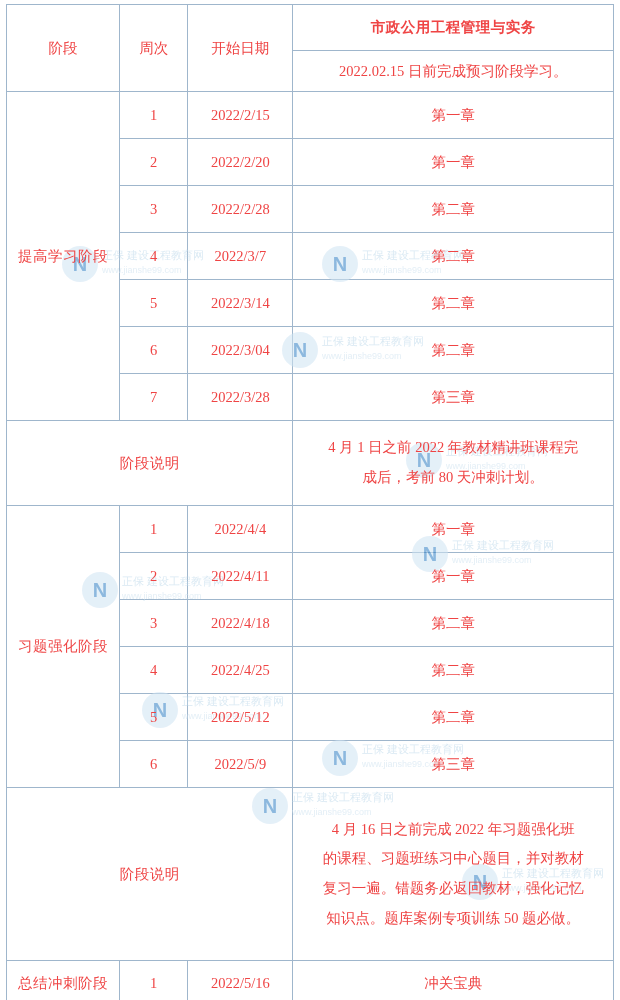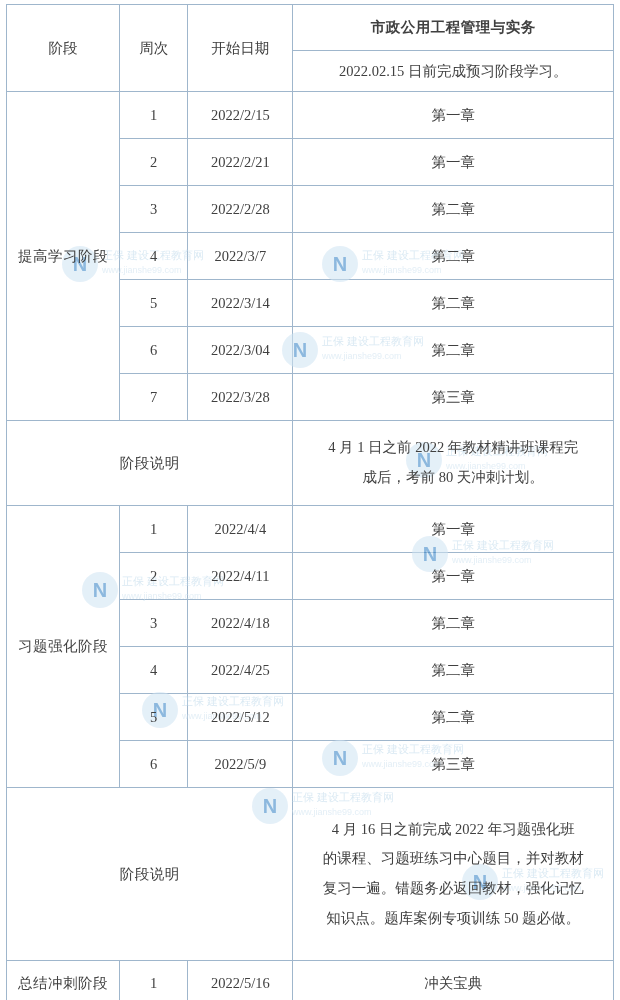--- a/index.html
+++ b/index.html
@@ -25,21 +25,21 @@
     border-collapse: collapse;
     width: 608px;
     table-layout: fixed;
   }
   table.plan td {
     border: 1px solid #9fb6cc;
     padding: 0;
     text-align: center;
     vertical-align: middle;
     font-size: 14.5px;
-    color: #404040;
+    color: #ef4444;
     background: transparent;
     position: relative;
     z-index: 2;
   }
   .c-stage { width: 113px; }
   .c-week  { width: 68px;  }
   .c-date  { width: 105px; }
   .c-body  { width: 320px; }
 
   .hdr { height: 46px; font-size: 15px; }
@@ -195,21 +195,21 @@
       </tr>
 
       <tr class="row">
         <td class="stage-cell" rowspan="7">提高学习阶段</td>
         <td>1</td>
         <td class="row-date">2022/2/15</td>
         <td>第一章</td>
       </tr>
       <tr class="row">
         <td>2</td>
-        <td class="row-date">2022/2/21</td>
+        <td class="row-date">2022/2/20</td>
         <td>第一章</td>
       </tr>
       <tr class="row">
         <td>3</td>
         <td class="row-date">2022/2/28</td>
         <td>第二章</td>
       </tr>
       <tr class="row">
         <td>4</td>
         <td class="row-date">2022/3/7</td>

